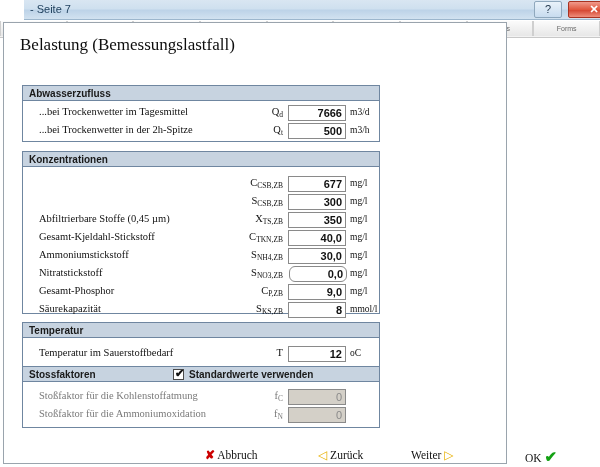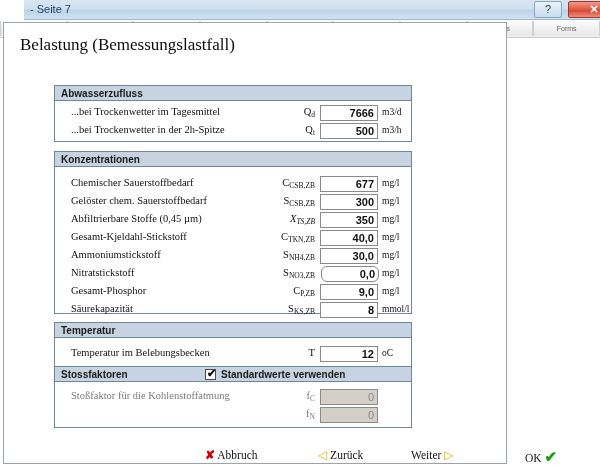--- a/index.html
+++ b/index.html
@@ -95,21 +95,20 @@
     color: #0d0d0d;
     font-family: "Liberation Serif", serif;
   }
 
   
   .group {
     position: absolute;
     border: 1px solid #6f86a0;
     box-sizing: border-box;
     background: #ffffff;
-    margin-left: 32px;
   }
   .group-header {
     position: absolute;
     left: 0; top: 0;
     height: 15px;
     background: #c7d3e0;
     border-bottom: 1px solid #6f86a0;
     box-sizing: border-box;
     font-size: 10px;
     font-weight: bold;
@@ -265,36 +264,34 @@
       <span class="sym" style="left:238px;width:22px;"><span>Q</span><span class="sub">t</span></span>
       <input class="fld" style="left: 265px;" value="500">
       <span class="unit" style="left:327px;">m3/h</span>
     </div>
   </div>
 
   <div class="group" id="grp-konz">
     <div class="group-header">Konzentrationen</div>
 
     <div class="row" style="top:24px;">
-      <span class="lbl">Chemischer Sauerstoffbedarf</span>
       <span class="sym" style="left:208px;width:52px;"><span>C</span><span class="sub">CSB,ZB</span></span>
       <input class="fld" style="left: 265px;" value="677">
       <span class="unit" style="left:327px;">mg/l</span>
     </div>
 
     <div class="row" style="top:42px;">
-      <span class="lbl">Gelöster chem. Sauerstoffbedarf</span>
       <span class="sym" style="left:208px;width:52px;"><span>S</span><span class="sub">CSB,ZB</span></span>
       <input class="fld" style="left: 265px;" value="300">
       <span class="unit" style="left:327px;">mg/l</span>
     </div>
 
     <div class="row" style="top:60px;">
       <span class="lbl">Abfiltrierbare Stoffe (0,45 µm)</span>
-      <span class="sym" style="left:208px;width:52px;font-style:italic;"><span>X</span><span class="sub">TS,ZB</span></span>
+      <span class="sym" style="left:208px;width:52px;"><span>X</span><span class="sub">TS,ZB</span></span>
       <input class="fld" style="left: 265px;" value="350">
       <span class="unit" style="left:327px;">mg/l</span>
     </div>
 
     <div class="row" style="top:78px;">
       <span class="lbl">Gesamt-Kjeldahl-Stickstoff</span>
       <span class="sym" style="left:208px;width:52px;"><span>C</span><span class="sub">TKN,ZB</span></span>
       <input class="fld" style="left: 265px;" value="40,0">
       <span class="unit" style="left:327px;">mg/l</span>
     </div>
@@ -324,21 +321,21 @@
       <span class="lbl">Säurekapazität</span>
       <span class="sym" style="left:208px;width:52px;"><span>S</span><span class="sub">KS,ZB</span></span>
       <input class="fld" style="left: 265px;" value="8">
       <span class="unit" style="left:327px;">mmol/l</span>
     </div>
   </div>
 
   <div class="group" id="grp-temp">
     <div class="group-header">Temperatur</div>
     <div class="row" style="top:23px;">
-      <span class="lbl">Temperatur im Belebungsbecken</span>
+      <span class="lbl">Temperatur im Sauerstoffbedarf</span>
       <span class="sym" style="left:238px;width:22px;text-align:right;"><span>T</span></span>
       <input class="fld" style="left: 265px;" value="12">
       <span class="unit" style="left:327px;">oC</span>
     </div>
   </div>
 
   <div class="group" id="grp-stoss">
     <div class="group-header">
       <span>Stossfaktoren</span>
       <span id="std-check-box">
@@ -347,20 +344,21 @@
       <span id="std-check-label">Standardwerte verwenden</span>
     </div>
 
     <div class="row" style="top:22px;">
       <span class="lbl lbl-dim">Stoßfaktor für die Kohlenstoffatmung</span>
       <span class="sym" style="left:238px;width:22px;color:#7a7a7a;"><span>f</span><span class="sub">C</span></span>
       <input class="fld disabled" style="left: 265px;" disabled="" value="0">
     </div>
 
     <div class="row" style="top:40px;">
+      <span class="lbl lbl-dim">Stoßfaktor für die Ammoniumoxidation</span>
       <span class="sym" style="left:238px;width:22px;color:#7a7a7a;"><span>f</span><span class="sub">N</span></span>
       <input class="fld disabled" style="left: 265px;" disabled="" value="0">
     </div>
   </div>
 
 </div>
 
 <div class="btm" id="b-abbruch">
   <span class="x-red glyph">✘</span>
   <span class="underline-first">Abbruch</span>

